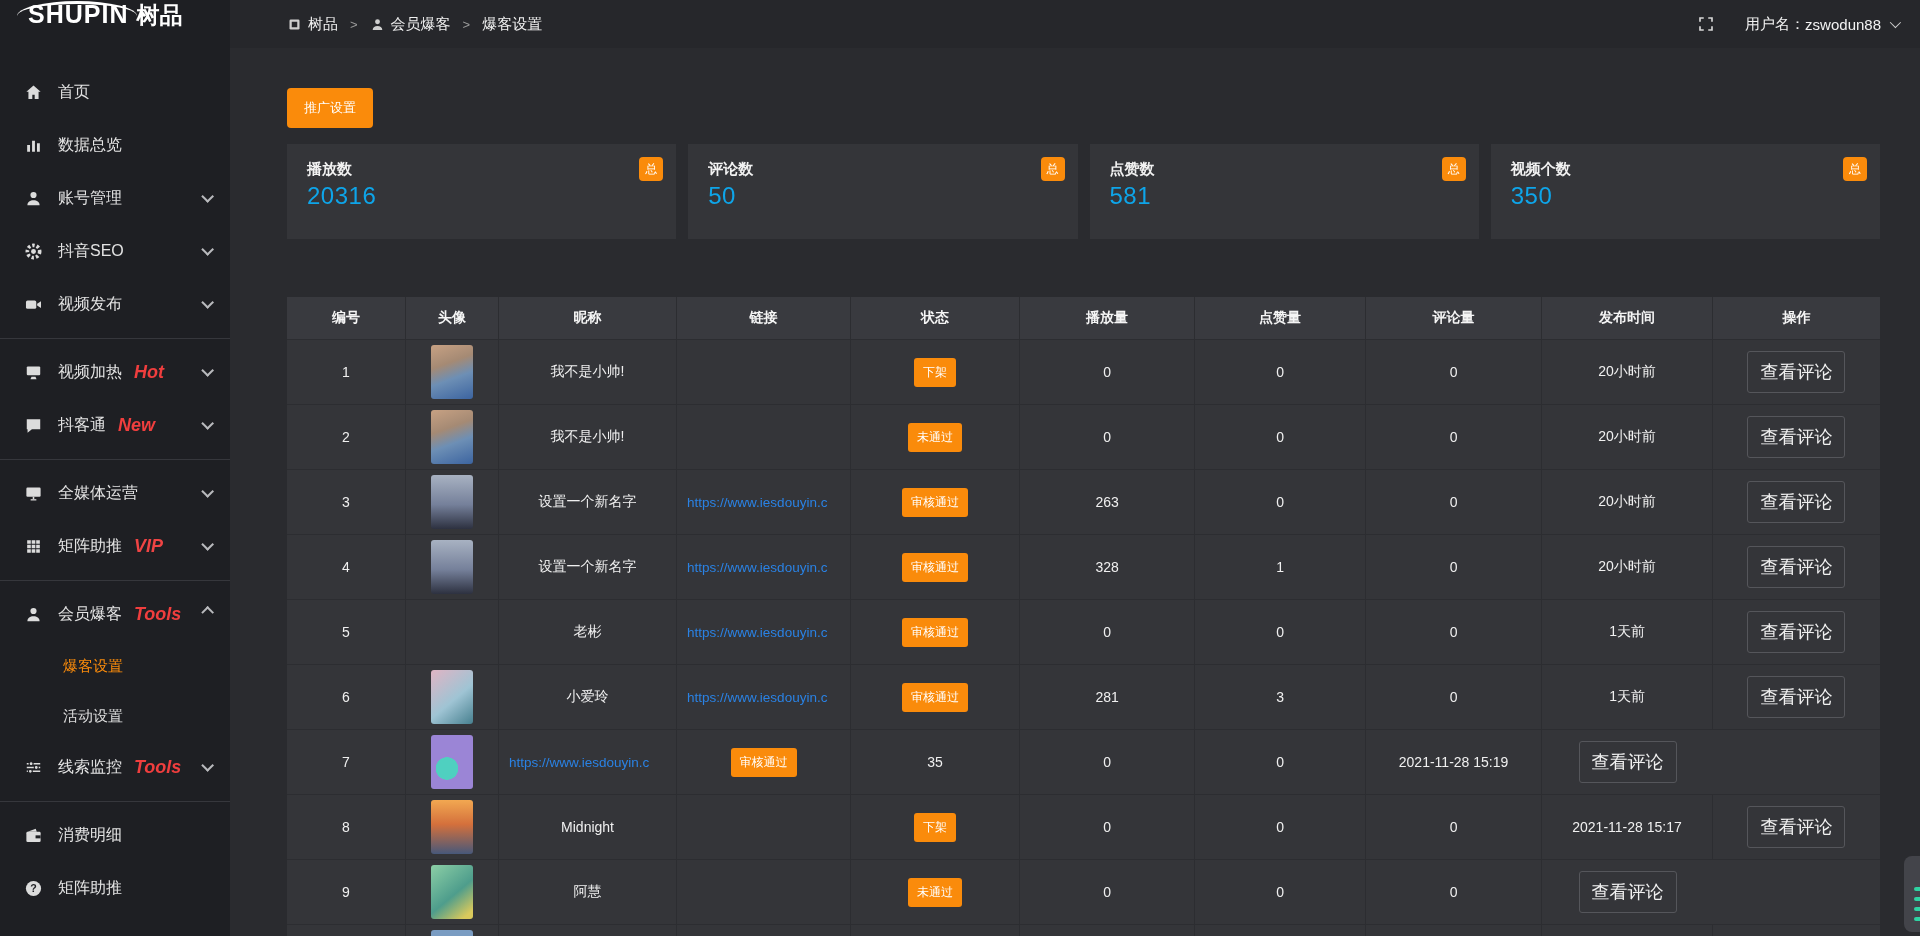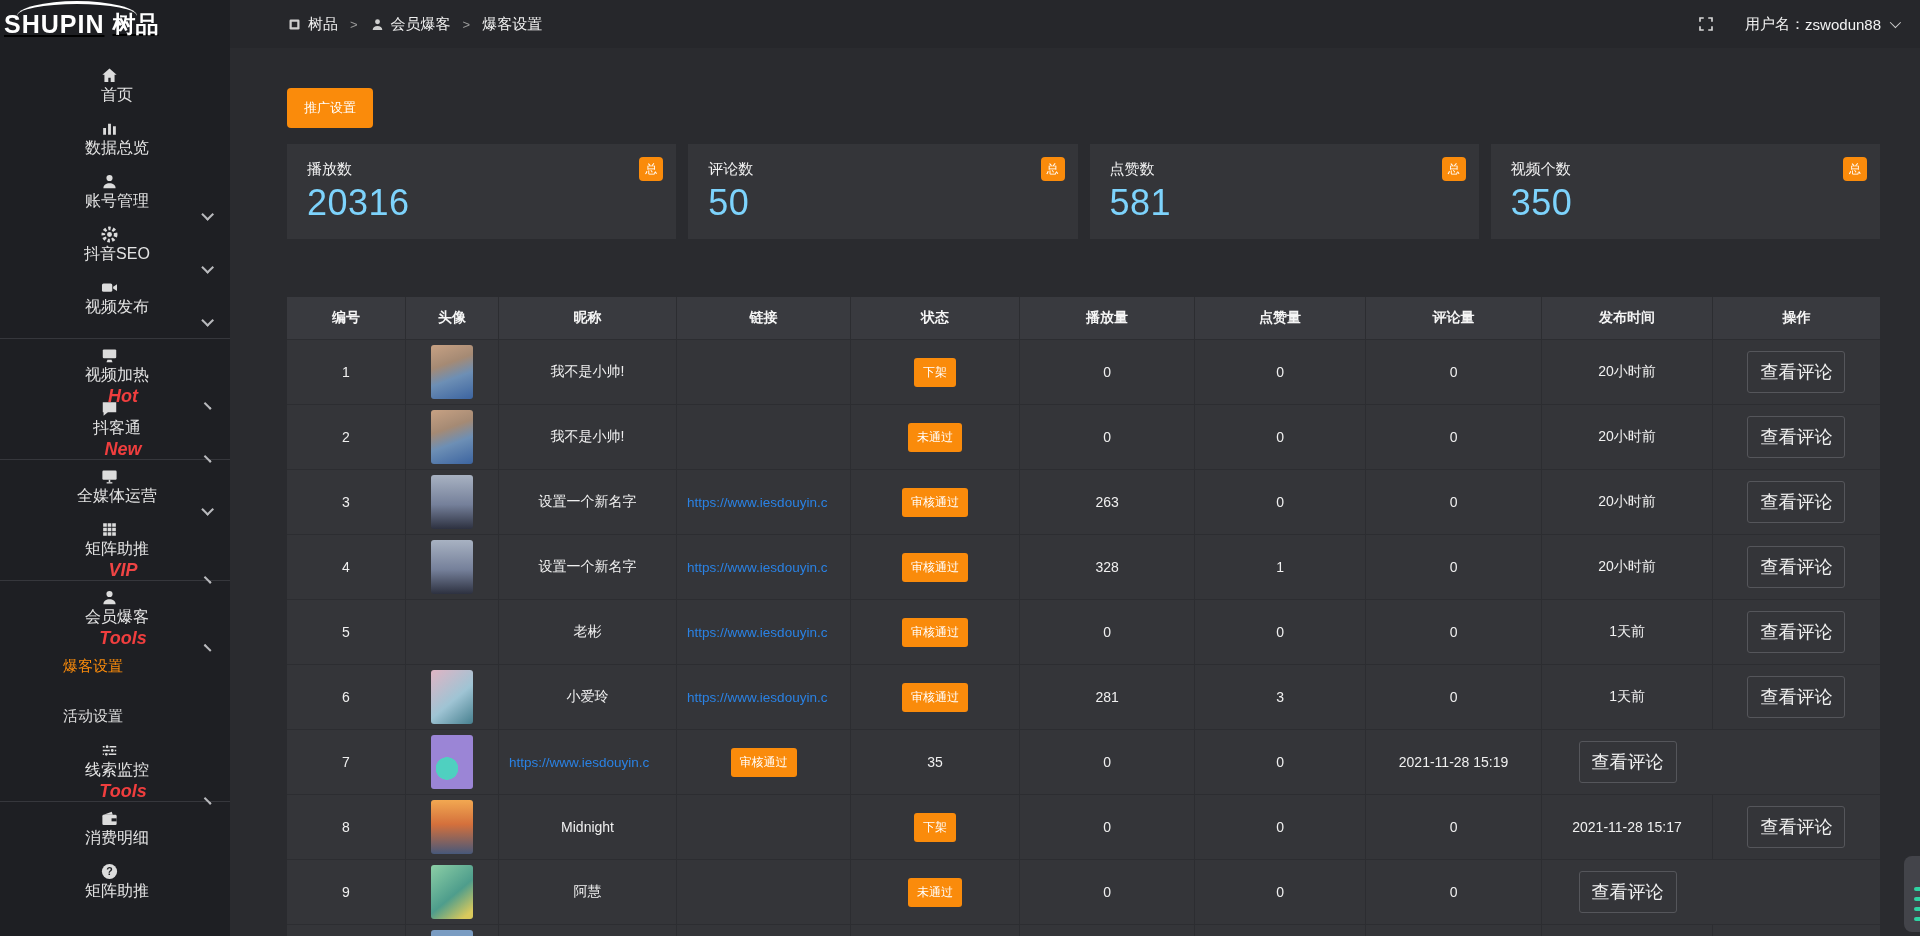--- a/index.html
+++ b/index.html
@@ -2,28 +2,28 @@
 <html><head>
 <meta charset="utf-8">
 <style>
   * { margin:0; padding:0; box-sizing:border-box; }
   html,body { width:1920px; height:936px; overflow:hidden; background:#2a2b2f;
     font-family:"Liberation Sans","DejaVu Sans",sans-serif; }
   .app { display:flex; width:1920px; height:936px; }
 
   
   .sidebar { width:230px; height:936px; background:#1e1f23; flex:none; overflow:hidden; }
-  .logo-wrap { position:relative; height:48px; display:flex; align-items:center; padding-left:4px;text-decoration:underline; }
+  .logo-wrap { position:relative; height:48px; display:flex; padding-left:28px; }
   .logo-arc { position:absolute; left:17px; top:1px; width:120px; height:15px;
     border-top:3px solid #fff; border-radius:50% 50% 0 0 / 100% 100% 0 0; }
   .logo-en { font-size:25px; font-weight:800; letter-spacing:1px; color:#fff; }
   .logo-cn { font-size:23px; font-weight:800; color:#fff; margin-left:8px; }
   .side-nav { padding-top:18px; }
   .side-item { display:flex; align-items:center; height:53px; padding:0 20px 0 24px;
-    color:#e3e3e3; cursor:pointer;flex-direction:column; }
+    color:#e3e3e3; cursor:pointer; }
   .side-icon { width:19px; height:19px; margin-right:15px; color:#dcdcdc; flex:none; }
   .side-icon svg { width:19px; height:19px; fill:currentColor; display:block; }
   .side-label { font-size:16px; }
   .side-badge { margin-left:12px; font-size:18px; font-weight:bold; font-style:italic; }
   .badge-red { color:#f03e3e; }
   .badge-yellow { color:#ef4444; }
   .chev { width:9px; height:9px; border-right:2px solid #b9babd; border-bottom:2px solid #b9babd;
     display:inline-block; margin-left:auto; }
   .chev.down { transform:rotate(45deg) translateY(-3px); }
   .chev.up { transform:rotate(-135deg) translateY(3px); }
@@ -49,22 +49,22 @@
   .user-caret { width:8px; height:8px; border-right:1.6px solid #cfcfcf; border-bottom:1.6px solid #cfcfcf;
     transform:rotate(45deg) translateY(-2px); margin-left:9px; }
 
   .main { flex:1; background:#2a2b2f; padding:40px 40px 0 57px; overflow:hidden; }
   .promo-btn { background:#fa8b0b; color:#fff; border:none; font-size:13px;
     padding:11px 17px; border-radius:4px; cursor:pointer; font-family:inherit; }
 
   
   .stats-row { display:flex; gap:12px; margin-top:16px; }
   .stat-card { flex:1; height:95px; background:#343539; position:relative; padding:16px 20px; }
-  .stat-label { font-size:15px; color:#f2f2f2; font-weight:400; }
-  .stat-value { font-size:36px; color:#7dd3fc; margin-top:3px; letter-spacing:.5px; }
+  .stat-label { font-size:15px; color:#f2f2f2; font-weight:700; }
+  .stat-value { font-size:24px; color:#0ea5e9; margin-top:3px; letter-spacing:.5px; }
   .stat-badge { position:absolute; top:13px; right:13px; width:24px; height:24px; background:#fa8b0b;
     color:#fff; font-size:12px; display:flex; align-items:center; justify-content:center; border-radius:4px; }
 
   
   .table-wrap { margin-top:58px; background:#343539; }
   .t-row { display:grid;
     grid-template-columns:7.47% 5.84% 11.18% 10.92% 10.61% 10.99% 10.73% 11.05% 10.73% 10.48%; }
   .t-head { background:#393a3f; }
   .t-head .t-cell { height:42px; font-weight:bold; font-size:14px; color:#f5f5f5; }
   .t-cell { display:flex; align-items:center; justify-content:center; color:#f0f0f0;

